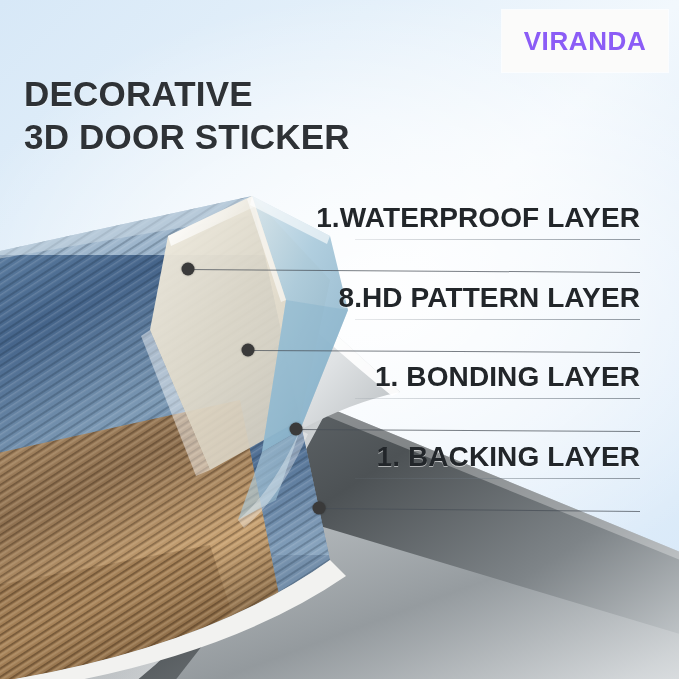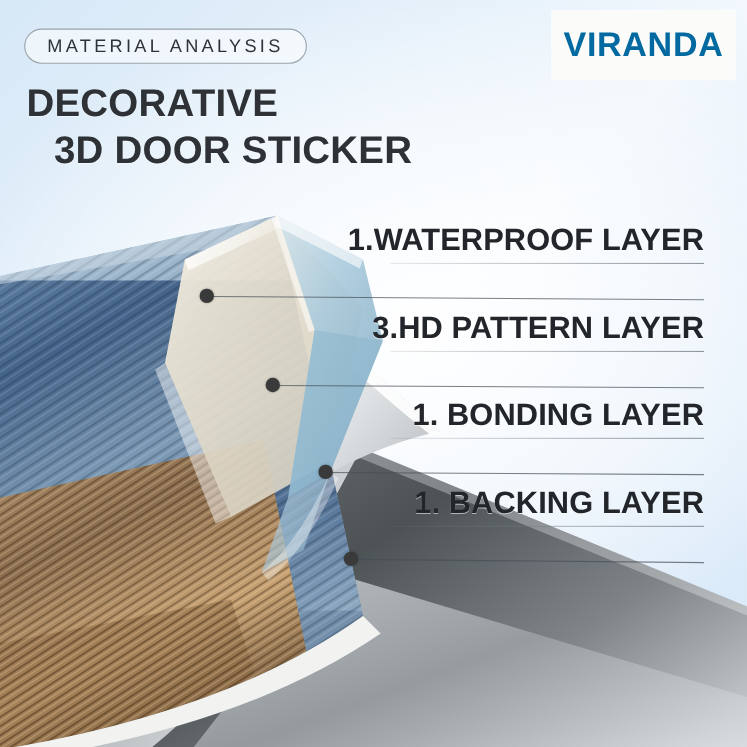--- a/index.html
+++ b/index.html
@@ -26,30 +26,30 @@
     background:rgba(255,255,255,0.55);
     font-size:16.5px;letter-spacing:3.0px;color:#2f3337;
     white-space:nowrap;
   }
   .title{
     position:absolute;left:24px;top:72px;
     font-size:35px;line-height:43px;font-weight:bold;
     letter-spacing:0.2px;color:#2e3236;
     text-shadow:0 1px 0 rgba(255,255,255,0.5);
   }
-  .title .l2{display:block;margin-left:25px;}
+  .title .l2{display:block;}
 
   .logo-box{
     position:absolute;left:502px;top:10px;width:166px;height:62px;
     background:#fbfbfa;
     display:flex;align-items:center;justify-content:center;
     box-shadow:0 0 0 1px rgba(255,255,255,0.7);
   }
   .logo-box span{
-    font-size:31px;font-weight:bold;letter-spacing:0.6px;color:#0369a1;
+    font-size:26px;font-weight:bold;letter-spacing:0.6px;color:#8b5cf6;
   }
 
   
   #art{position:absolute;left:0;top:0;width:679px;height:679px;}
 
   
   .callout{position:absolute;}
   .callout .lbl{
     position:absolute;right:0;bottom:6px;
     font-size:28px;font-weight:bold;color:#22262a;
@@ -217,39 +217,36 @@
       <path d="M 252,196 L 330,236 L 348,310 L 300,430 L 262,452 L 286,300 Z" fill="url(#filmB)"></path>
       <path d="M 262,452 L 300,430 L 276,500 L 238,520 Z" fill="url(#filmBb)" opacity="0.85"></path>
       <path d="M 286,300 L 348,310 L 300,430 L 262,452 Z" fill="#88b3cc" opacity="0.45"></path>
       <path d="M 252,196 L 330,236 L 327,244 L 250,205 Z" fill="rgba(255,255,255,0.6)"></path>
     </g>
 
     <path d="M 252,196 L 286,300 L 281,302 L 247,199 Z" fill="rgba(255,255,255,0.55)"></path>
     <path d="M 300,430 Q 272,492 238,520 L 244,528 Q 280,498 308,434 Z" fill="rgba(255,255,255,0.35)"></path>
   </svg>
 
-  <div class="badge">
-    <span>MATERIAL ANALYSIS</span>
-  </div>
 
   <div class="title">
     <span>DECORATIVE</span>
     <span class="l2">3D DOOR STICKER</span>
   </div>
 
   <div class="logo-box">
     <span>VIRANDA</span>
   </div>
 
   <div class="callout c1">
     <div class="lbl">1.WATERPROOF LAYER</div>
     <div class="rule"></div>
   </div>
   <div class="callout c2">
-    <div class="lbl">3.HD PATTERN LAYER</div>
+    <div class="lbl">8.HD PATTERN LAYER</div>
     <div class="rule"></div>
   </div>
   <div class="callout c3">
     <div class="lbl">1. BONDING LAYER</div>
     <div class="rule"></div>
   </div>
   <div class="callout c4">
     <div class="lbl">1. BACKING LAYER</div>
     <div class="rule"></div>
   </div>

